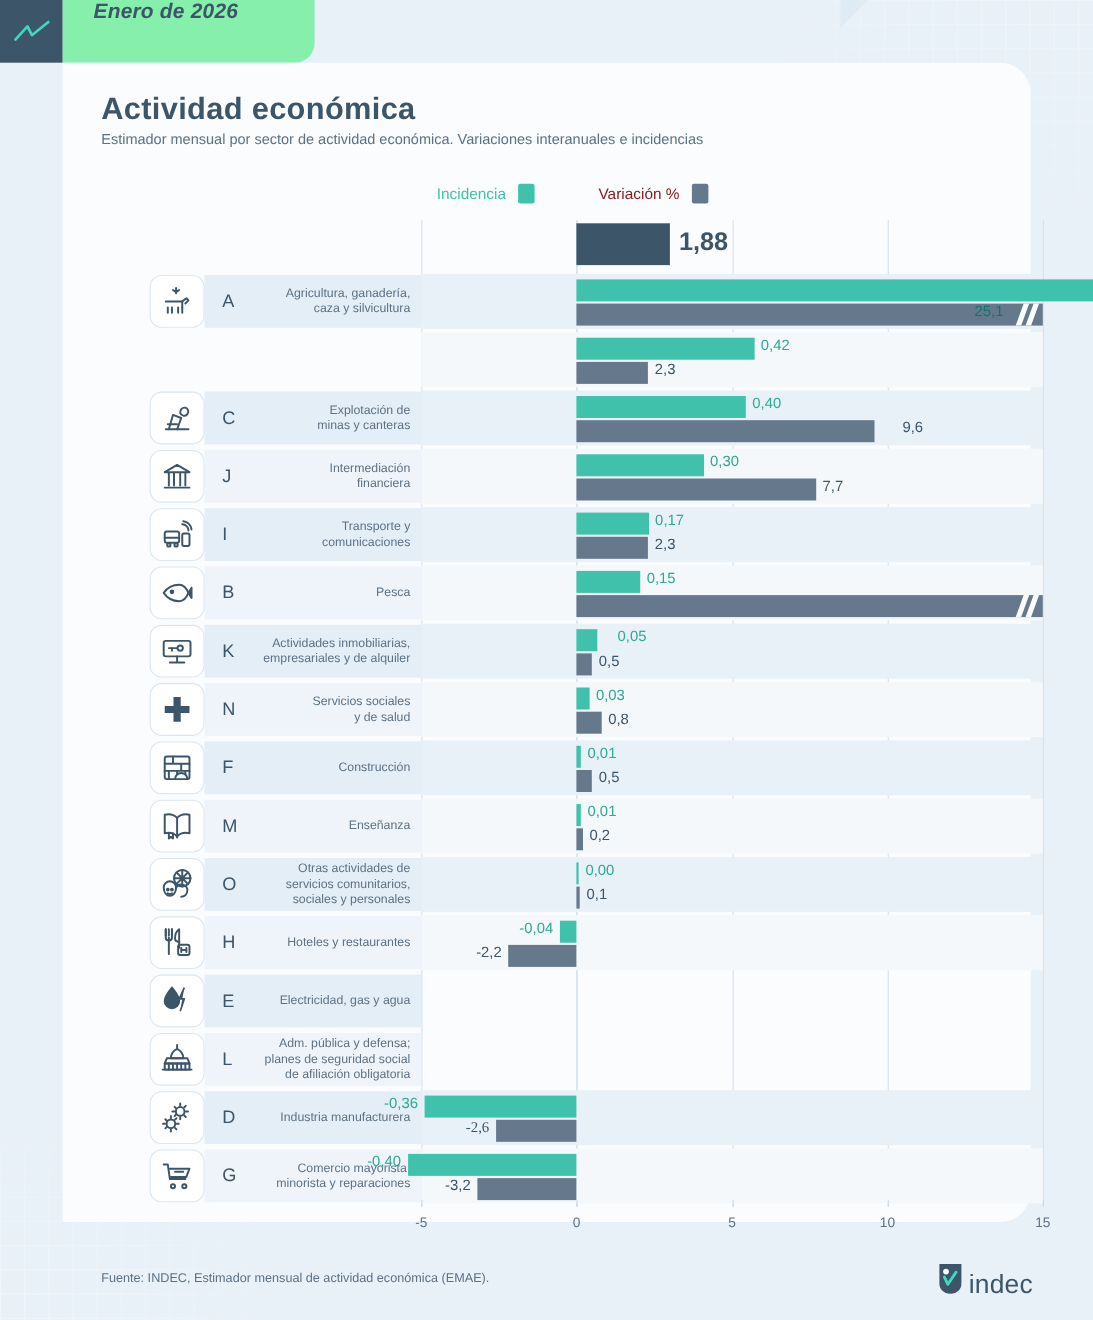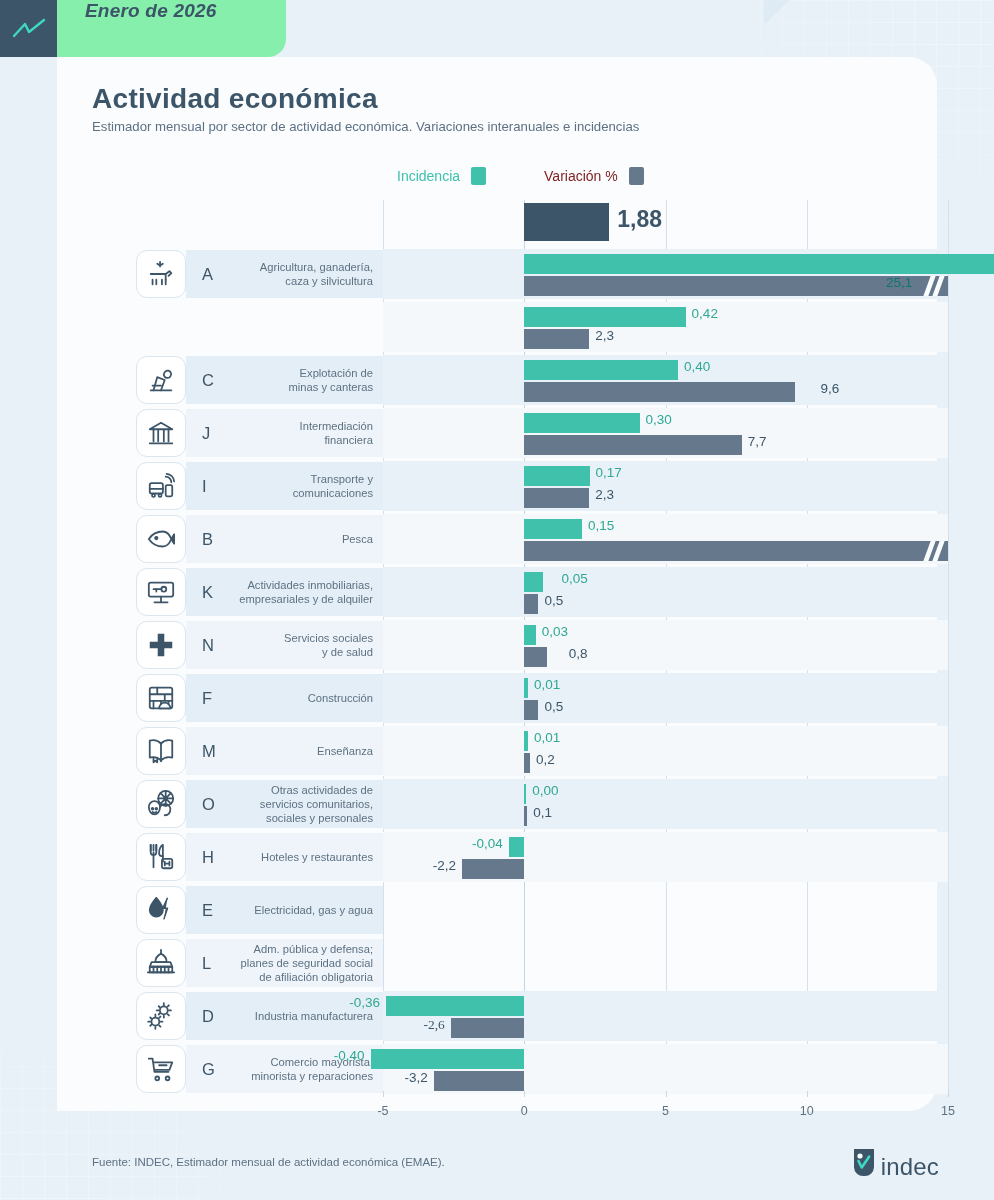--- a/index.html
+++ b/index.html
@@ -326,21 +326,21 @@
             </div>
             <div class="infobar">
               <span class="code">N</span>
               <span class="name">Servicios sociales<br>y de salud</span>
             </div>
           </div>
           <div class="plot">
             <div class="bar inc" style="left: 141.25px; width: 11.526px;"></div>
             <div class="vlabel inc" style="left: 158.776px;">0,03</div>
             <div class="bar var" style="left: 141.25px; width: 22.6px;"></div>
-            <div class="vlabel var" style="left: 169.85px; margin-left: 16px;">0,8</div>
+            <div class="vlabel var" style="left: 169.85px;">0,8</div>
           </div>
         </div>
         <div class="row alt">
           <div class="left">
             <div class="iconbox">
               <svg width="30" height="30" viewBox="0 0 32 32" fill="none" stroke="#3c5568" stroke-width="1.9" stroke-linecap="round" stroke-linejoin="round">
                 <rect x="4" y="5" width="24" height="22" rx="2"></rect>
                 <path d="M4 12h24M4 19h24M12 5v7M20 12v7M8 19v8M16 19v8M24 19v8"></path>
                 <path d="M14 27a6 6 0 0 1 12 0z" fill="#fafcfe"></path>
               </svg>

